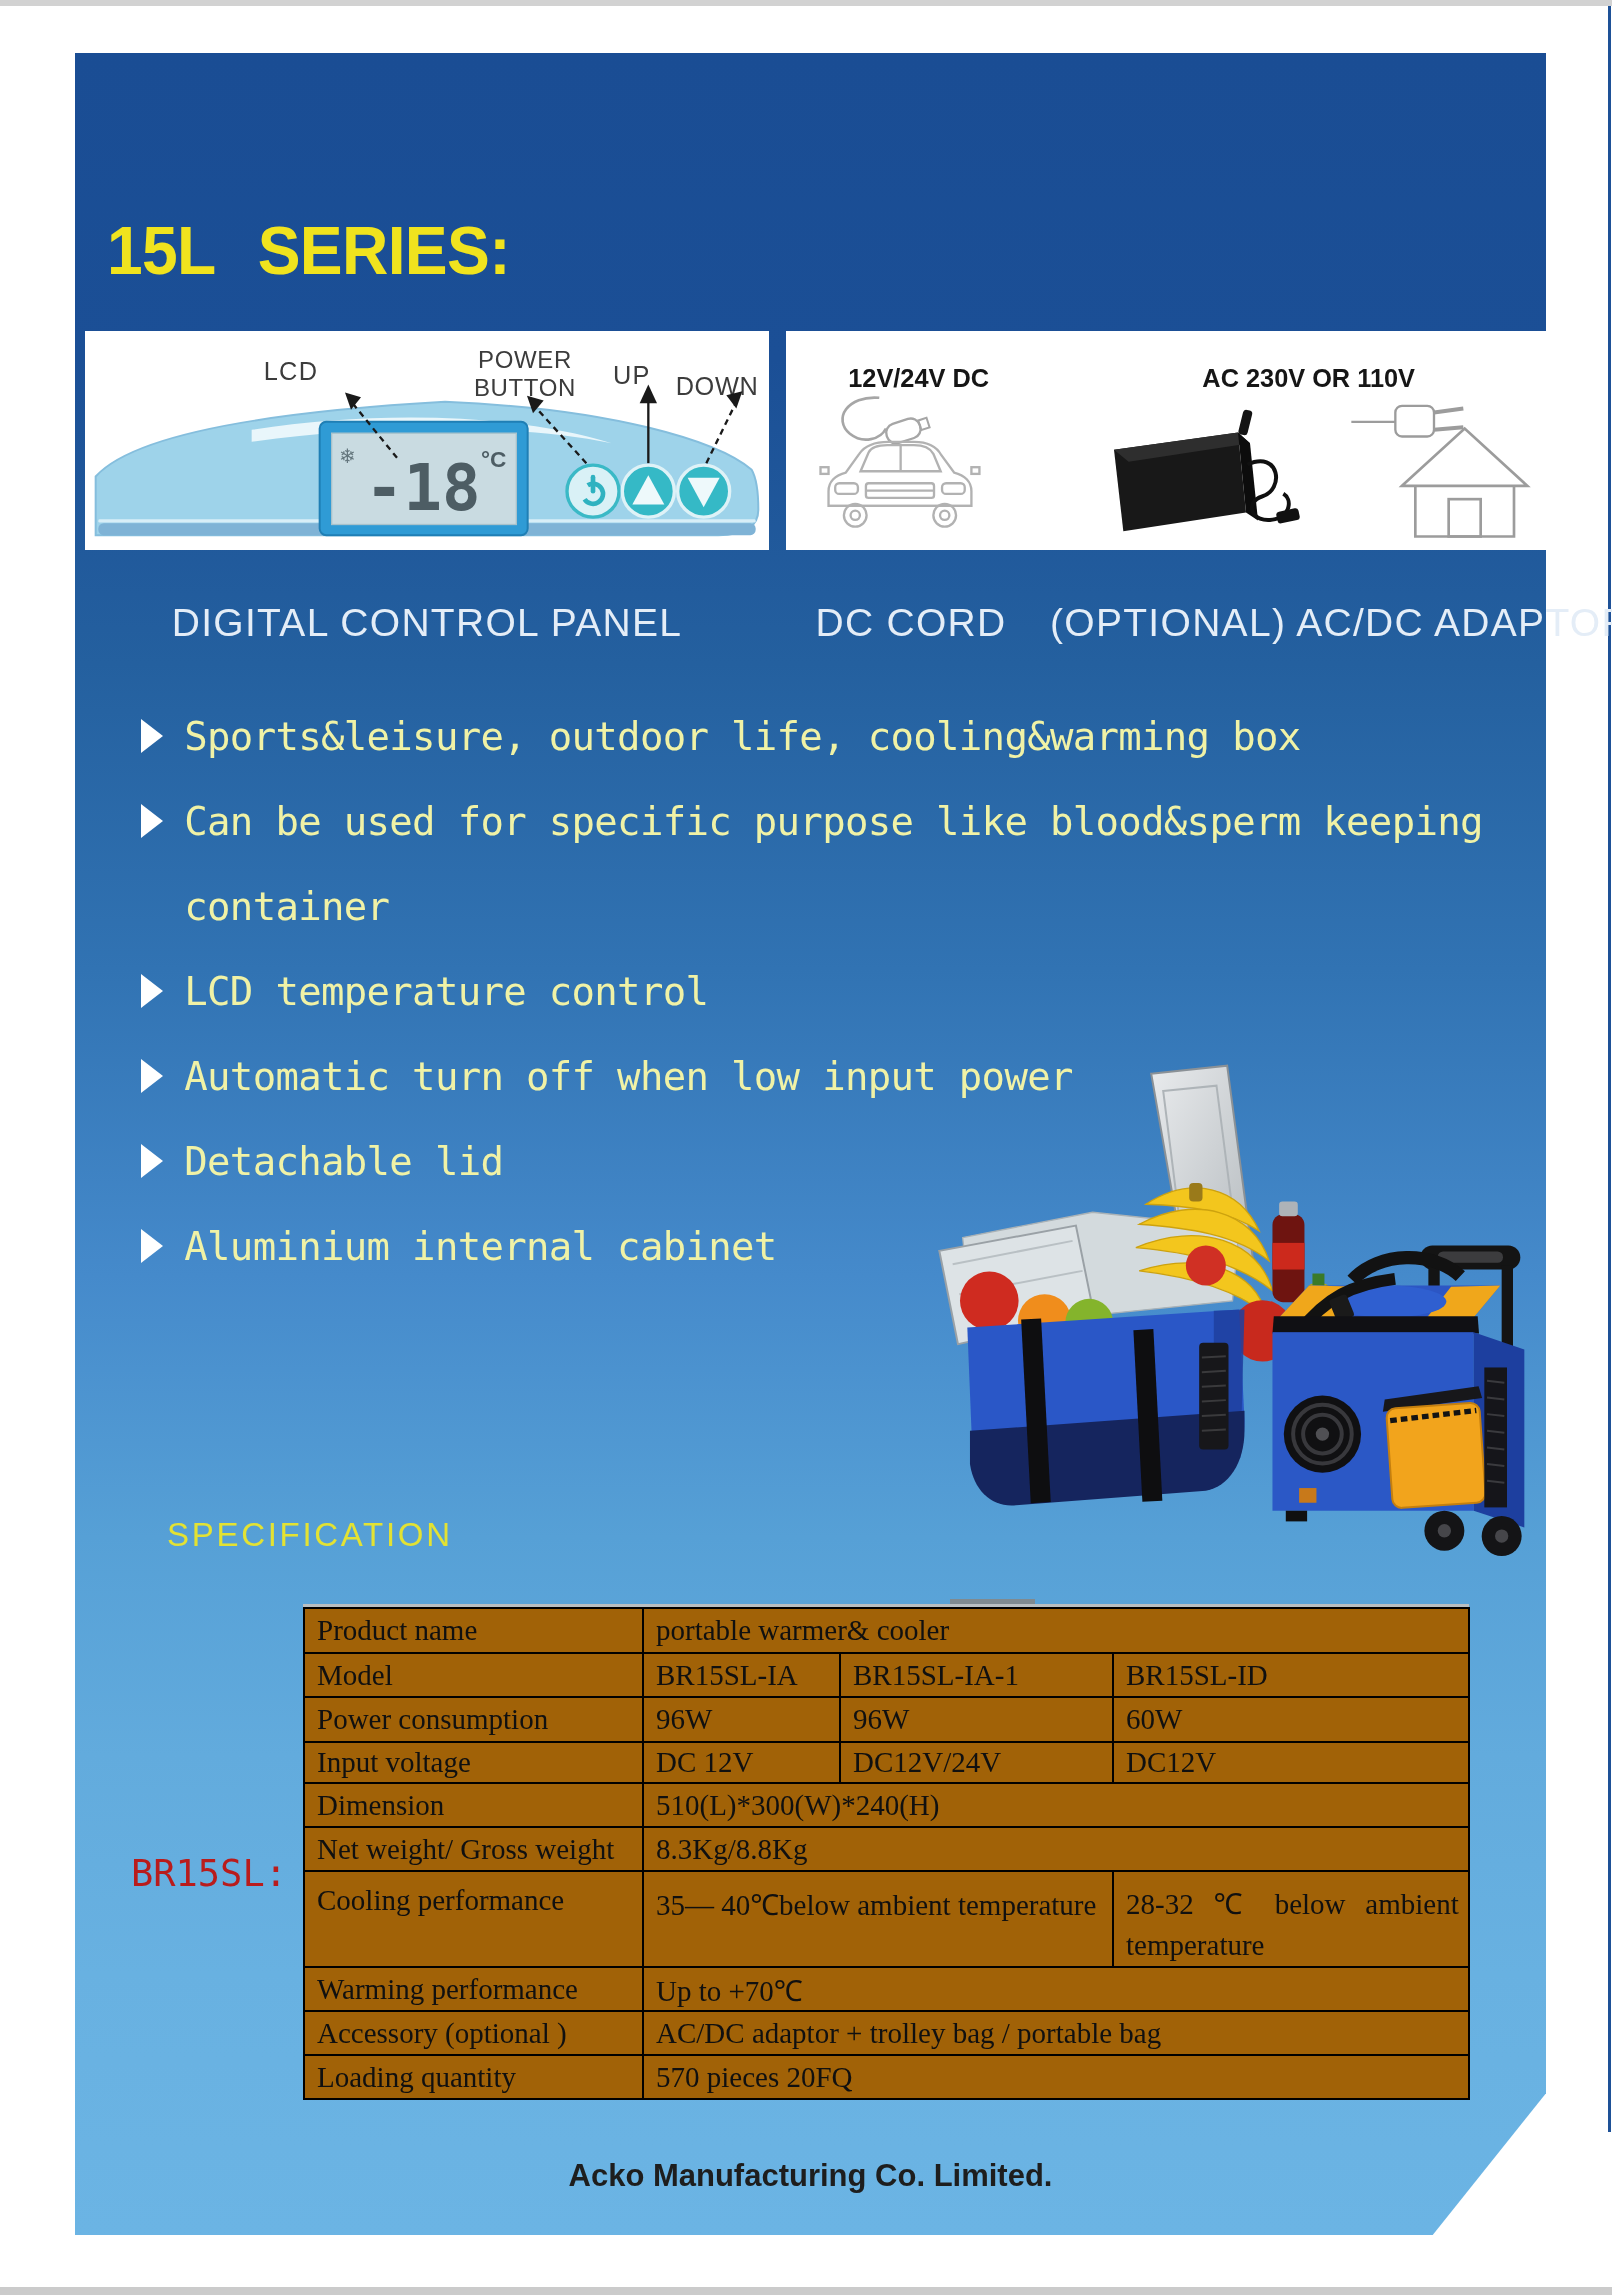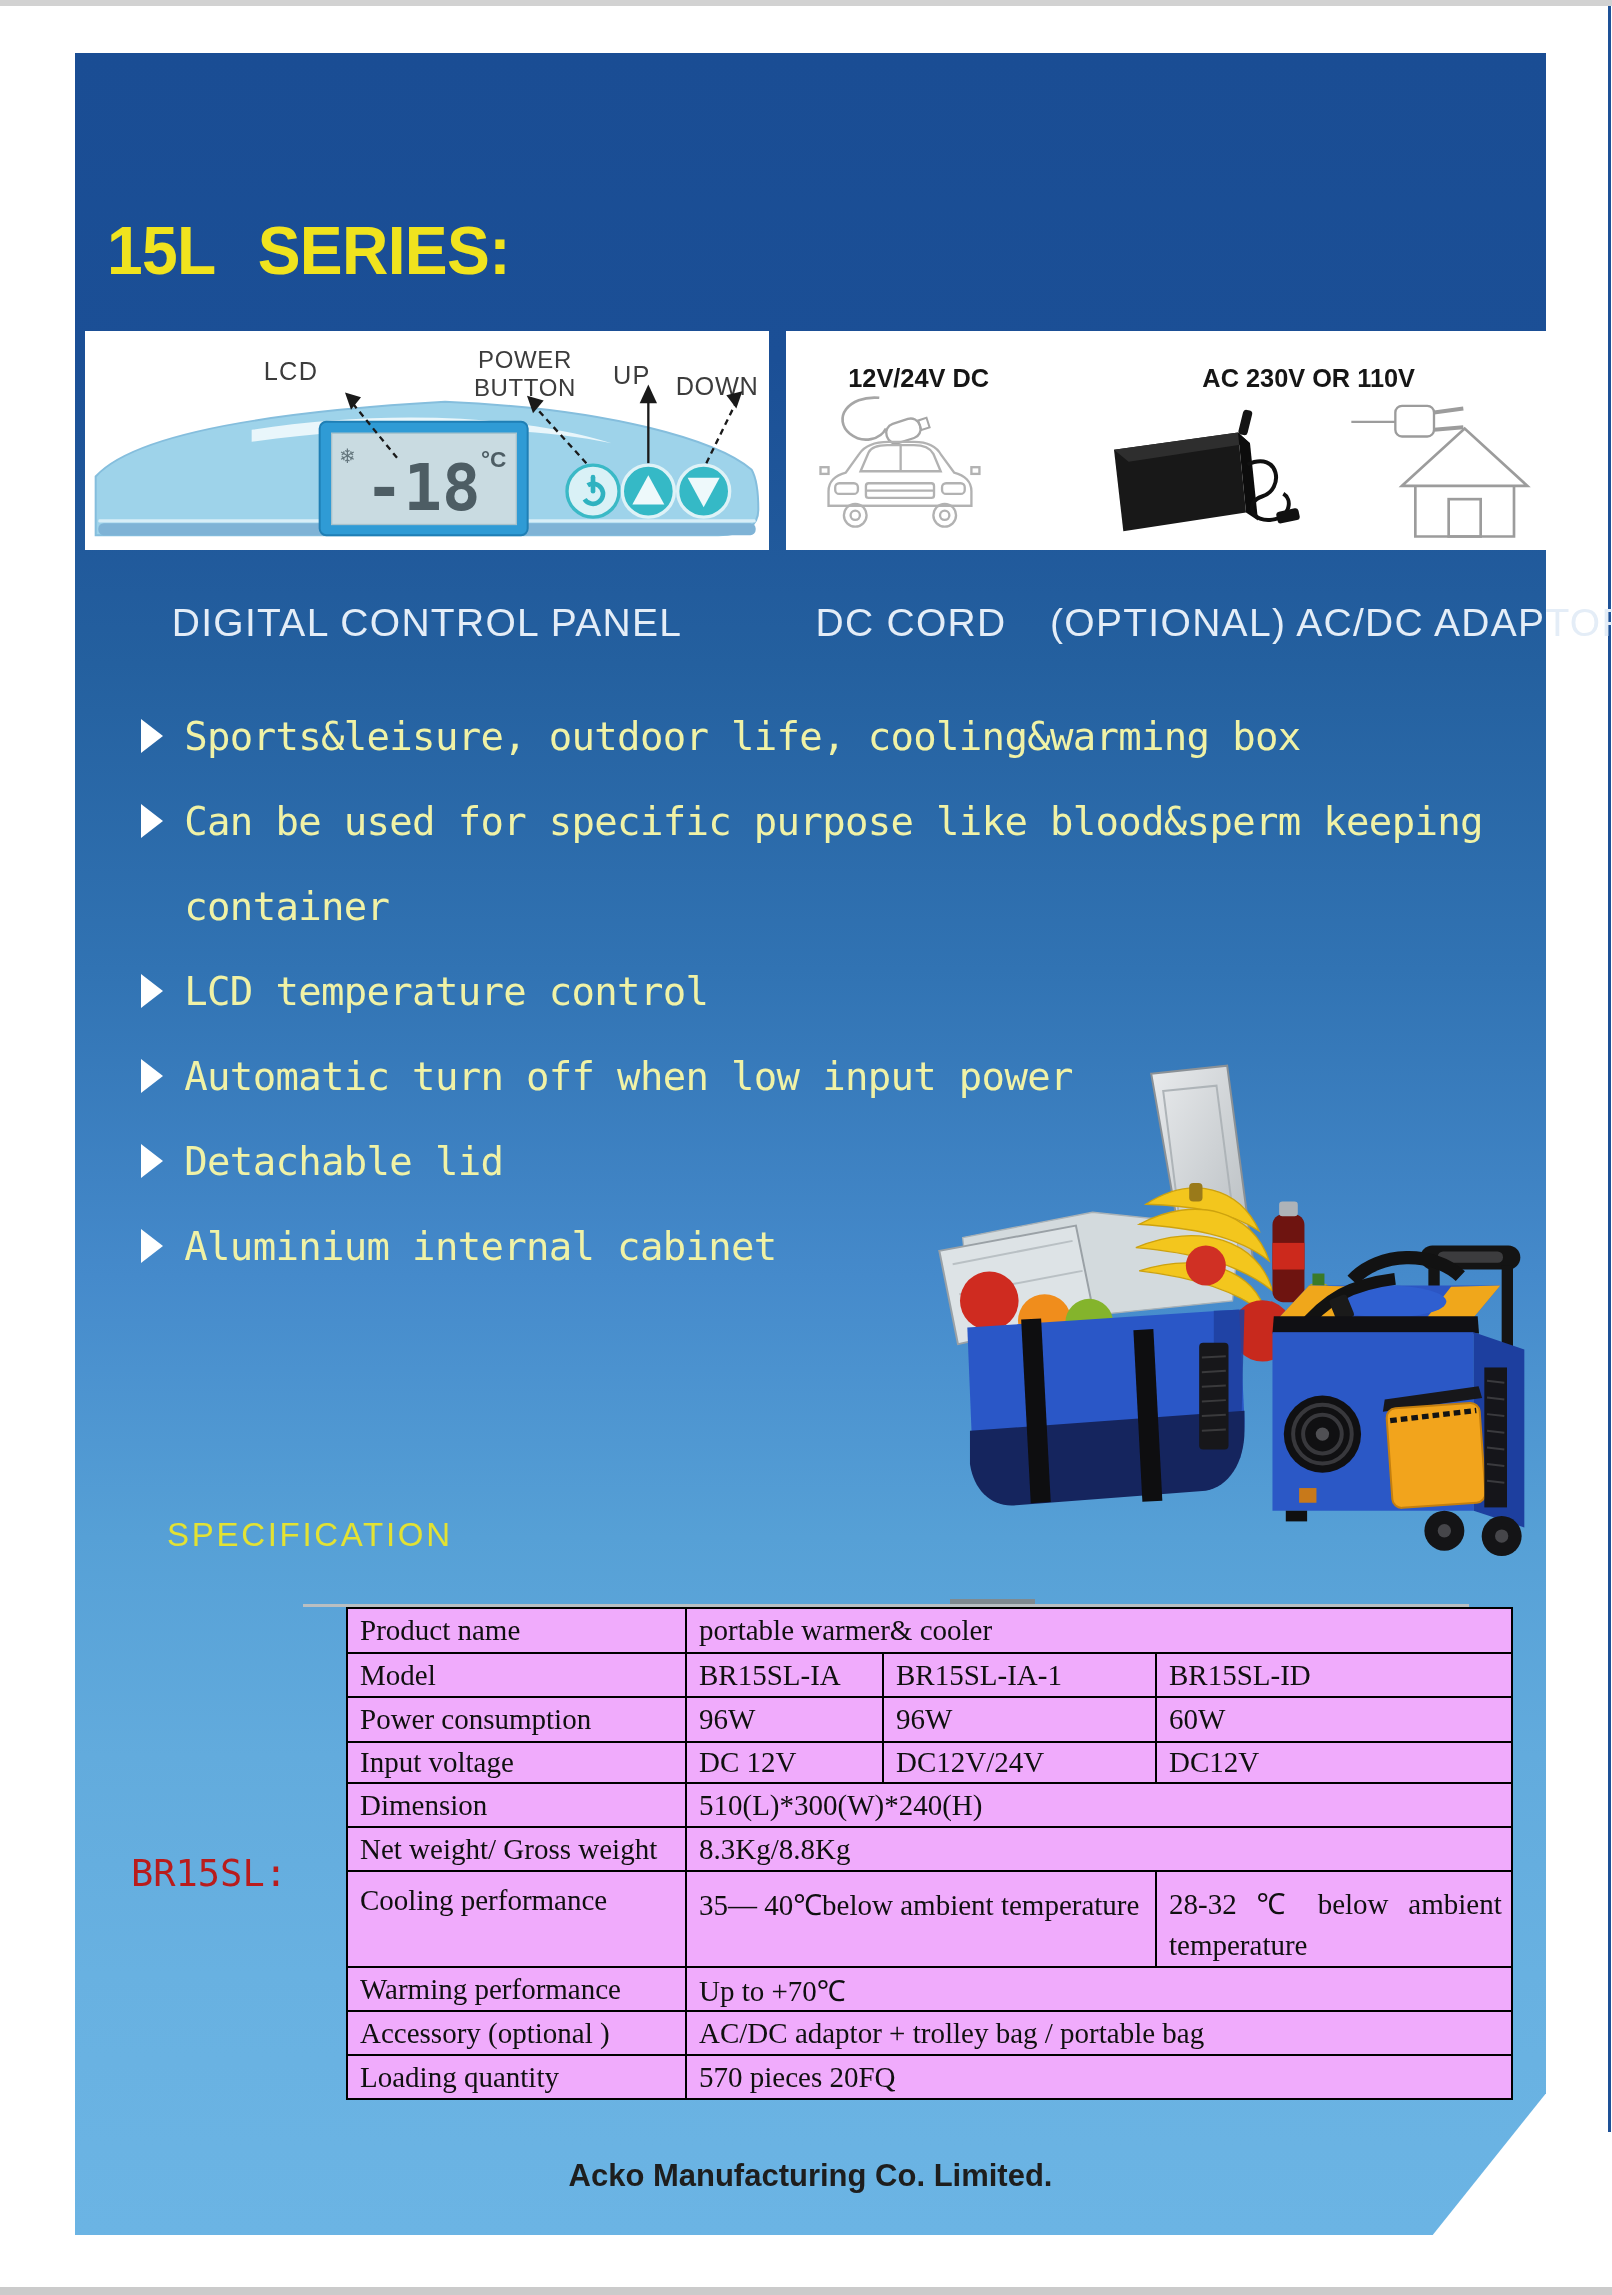--- a/index.html
+++ b/index.html
@@ -51,21 +51,21 @@
   #photo{left:926px;top:1031px;width:633px;height:526px;}
   #spec-heading{left:167px;top:1516px;font-size:33px;letter-spacing:2.7px;color:#e3e233;}
   #series-label{
     left:131px;top:1852px;font-family:"DejaVu Sans Mono",monospace;
     font-size:37px;color:#b91c1c;
   }
   #table-edge-light{left:303px;top:1604px;width:1166px;height:2.7px;background:#b9bfc2;}
   #table-edge-dark{left:950px;top:1599px;width:85px;height:5.3px;background:#7f8a90;}
   
   #spec-table{left:303px;top:1607px;}
-  table{border-collapse:collapse;width:1166px;table-layout:fixed;background:#f0abfc;margin-left:43px;}
+  table{border-collapse:collapse;width:1166px;table-layout:fixed;background:#a16207;}
   td{
     border:2px solid #000;font-family:"Liberation Serif",serif;font-size:29px;color:#101010;
     padding:0 4px 0 12px;vertical-align:middle;overflow:hidden;
   }
   table{border:2.7px solid #000;}
   tr.h68{height:45px;}  tr.h66{height:44px;}  tr.h62{height:41px;}  tr.h130{height:87px;}
   td.top{vertical-align:top;padding-top:12px;}
   td.justify{text-align:justify;padding-right:9.3px;line-height:41px;}
   #footer{
     left:75px;top:2158px;width:1471px;text-align:center;

